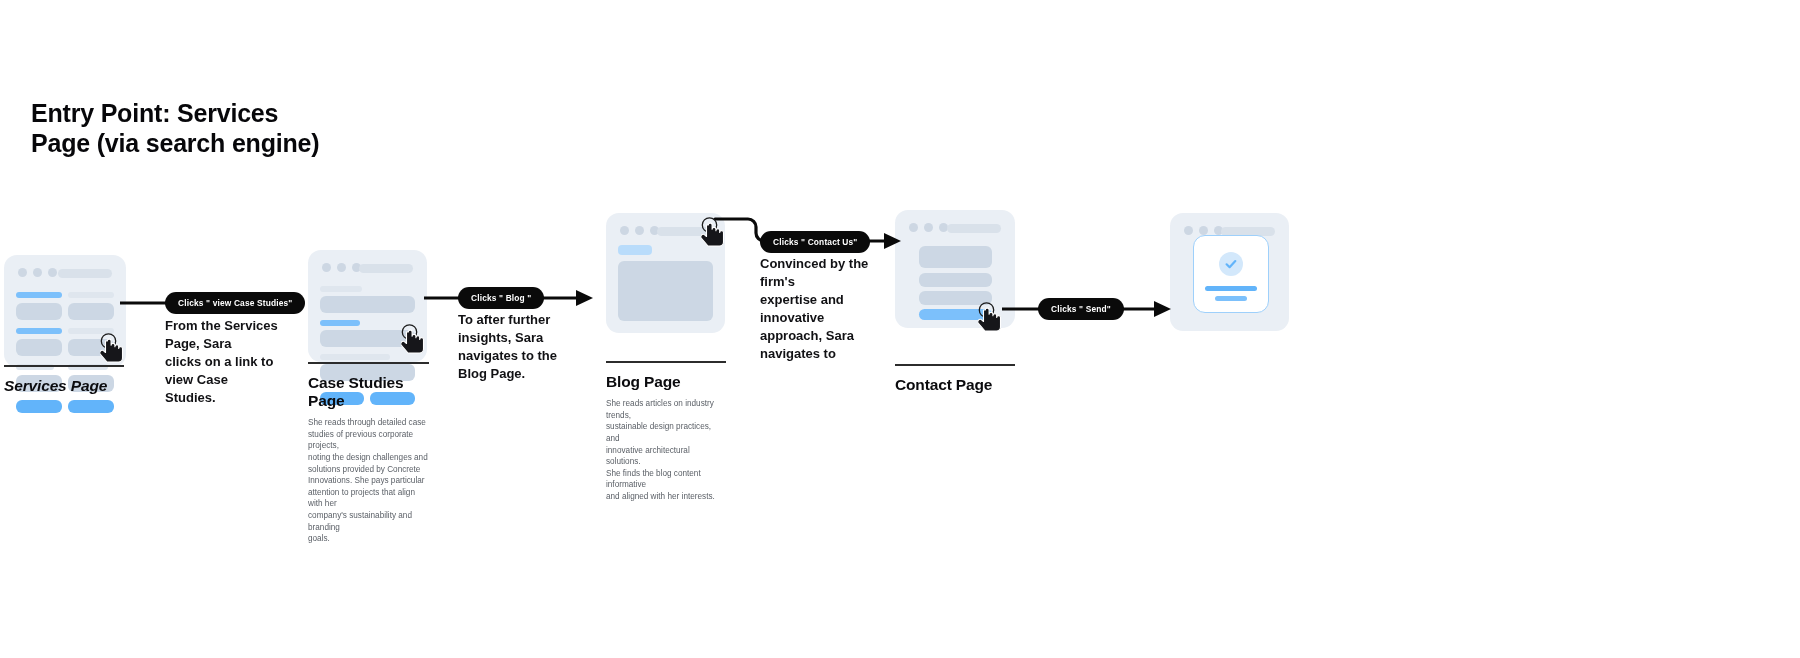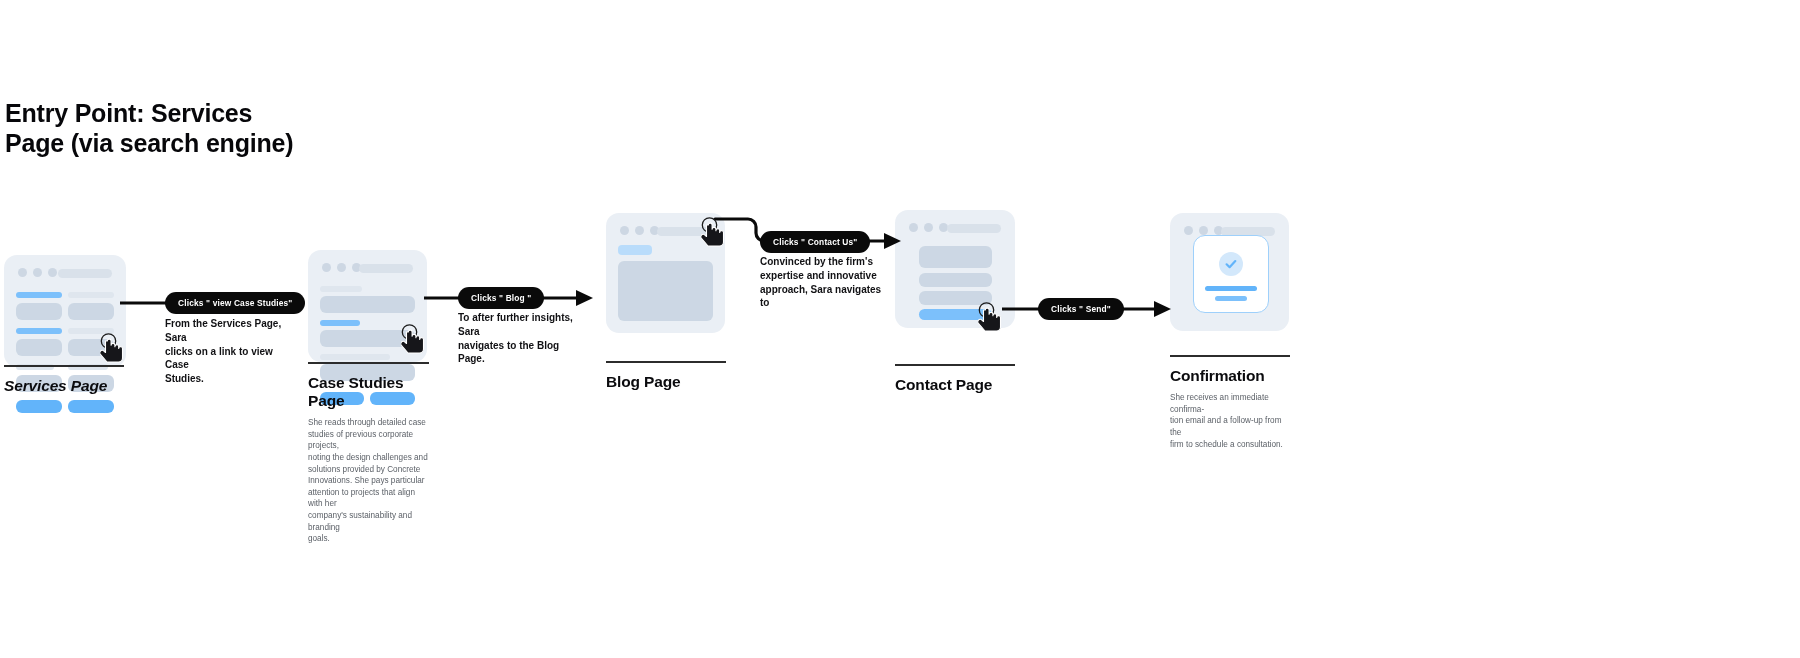--- a/index.html
+++ b/index.html
@@ -24,20 +24,21 @@
 
   
   .headline {
     position: absolute;
     font-weight: 700;
     font-size: 25px;
     line-height: 1.18;
     color: #07070a;
     letter-spacing: -0.2px;
     white-space: pre-line;
+    margin-left: 26px;
   }
   #headline-entry { left: 5px;   top: 99px; width: 300px; }
   #headline-exit  { left: 875px; top: 99px; width: 470px; }
 
   
   .stage {
     position: absolute;
   }
 
   
@@ -141,21 +142,21 @@
     border-radius: 13px;
     font-size: 8.4px;
     font-weight: 700;
     letter-spacing: 0.15px;
     padding: 6px 13px;
     white-space: nowrap;
     z-index: 6;
   }
   .conn-note {
     position: absolute;
-    font-size: 10px;
+    font-size: 13px;
     font-weight: 700;
     line-height: 1.38;
     color: #111114;
     white-space: pre-line;
     z-index: 5;
   }
 </style>
 </head>
 <body>
 
@@ -277,20 +278,25 @@
 
       <svg class="cursor" style="left:95px; top:4px;" viewBox="0 0 26 30">
         <circle cx="8.5" cy="8" r="7.2" fill="none" stroke="#1b1b1b" stroke-width="1.3"></circle>
         <path d="M5.5 8 V19.5 L3.3 17.6 a2.4 2.4 0 0 0-3.1 3.4 L7 29 h11.5 a4 4 0 0 0 4-4 V15.5 a1.9 1.9 0 0 0-3.8 0 v-1.8 a1.9 1.9 0 0 0-3.8 0 v-1.4 a1.9 1.9 0 0 0-3.8 0 V8 a1.9 1.9 0 0 0-3.8 0 Z" fill="#16161a" stroke="#ffffff" stroke-width="1.1" stroke-linejoin="round"></path>
       </svg>
     </div>
 
     <div class="stage-caption" style="left:0px; top:148px; width:120px;">
       <div class="rule"></div>
       <p class="stage-title">Blog Page</p>
+      <p class="stage-body">She reads articles on industry trends,
+sustainable design practices, and
+innovative architectural solutions.
+She finds the blog content informative
+and aligned with her interests.</p>
     </div>
   </div>
 
   <div class="connector" style="left:712px; top:214px; width:190px; height:40px;">
     <svg width="190" height="40" viewBox="0 0 190 40">
       <path d="M3 5 H36 a8 8 0 0 1 8 8 V19 a8 8 0 0 0 8 8 H176" stroke="#0a0a0a" stroke-width="3.2" fill="none" stroke-linecap="round"></path>
       <path d="M172 19 L189 27 L172 35 Z" fill="#0a0a0a"></path>
     </svg>
   </div>
   <div class="pill" style="left:760px; top:231px;">Clicks " Contact Us"</div>
@@ -345,22 +351,15 @@
         <div class="check-circle">
           <svg width="14" height="14" viewBox="0 0 14 14">
             <path d="M2.6 7.3 L5.6 10.2 L11.3 4.1" fill="none" stroke="#62b4fa" stroke-width="2.2" stroke-linecap="round" stroke-linejoin="round"></path>
           </svg>
         </div>
         <div class="bar b-strong" style="left:11px; top:50px; width:52px; height:5px;"></div>
         <div class="bar b-mid" style="left:21px; top:60px; width:32px; height:5px;"></div>
       </div>
     </div>
 
-    <div class="stage-caption" style="left:0px; top:142px; width:120px;">
-      <div class="rule"></div>
-      <p class="stage-title">Confirmation</p>
-      <p class="stage-body">She receives an immediate confirma-
-tion email and a follow-up from the
-firm to schedule a consultation.</p>
-    </div>
   </div>
 
 </div>
 
 </body></html>

